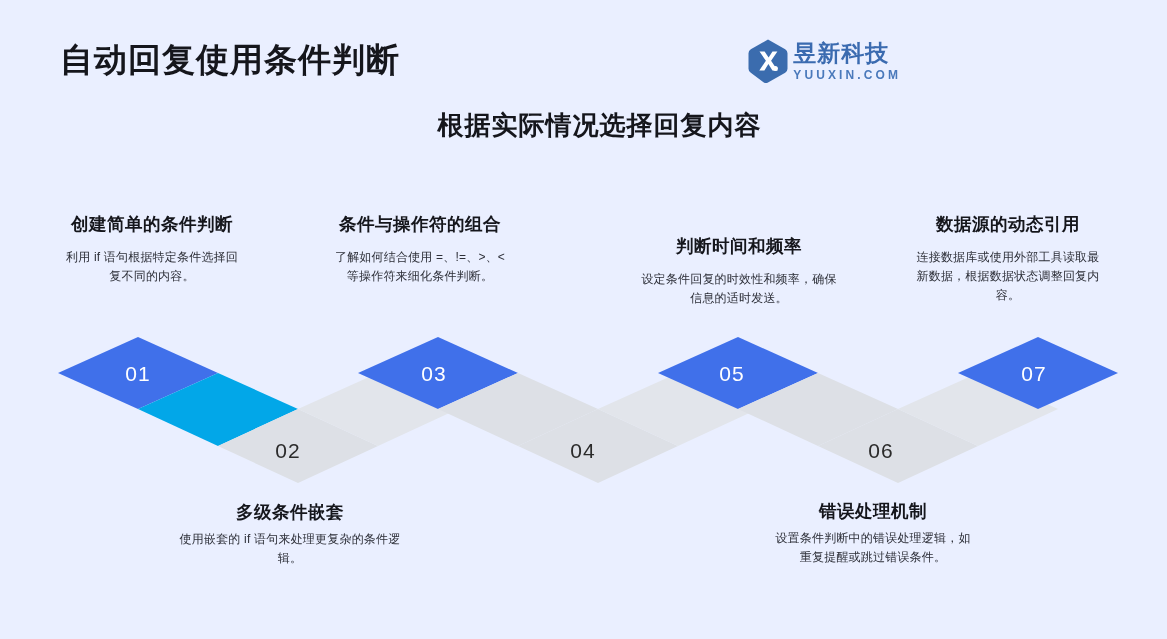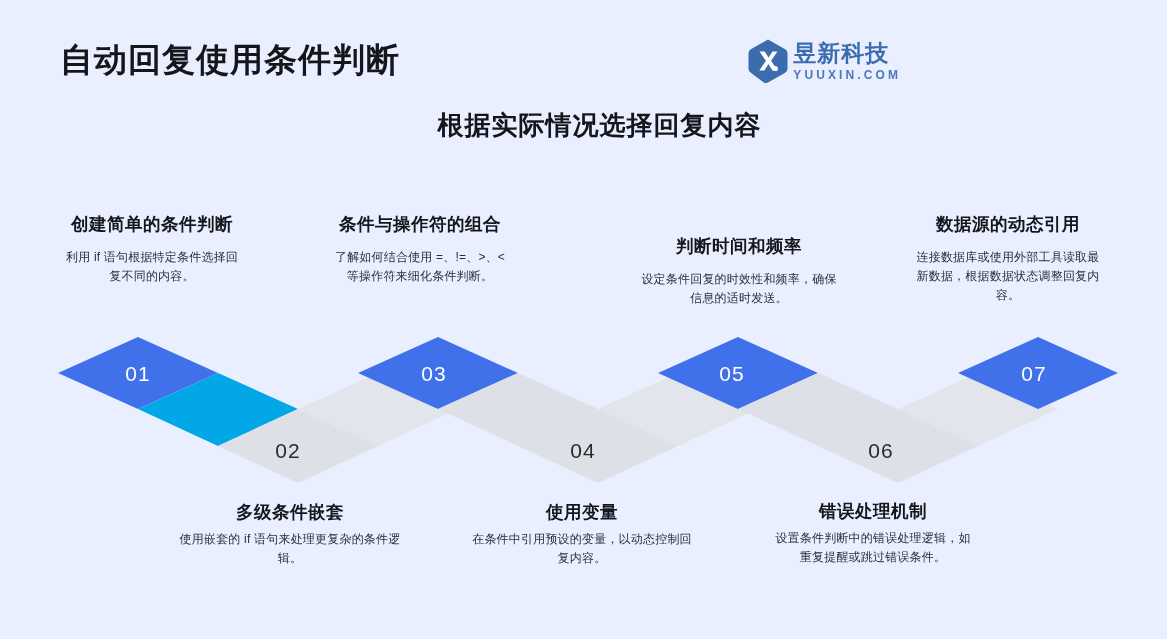--- a/index.html
+++ b/index.html
@@ -127,23 +127,19 @@
   <div class="node above" style="left:915px;top:213px;width:186px;">
     <div class="head">数据源的动态引用</div>
     <div class="desc">连接数据库或使用外部工具读取最新数据，根据数据状态调整回复内容。</div>
   </div>
 
   <div class="node below" style="left:178px;top:501px;width:224px;">
     <div class="head">多级条件嵌套</div>
     <div class="desc">使用嵌套的 if 语句来处理更复杂的条件逻辑。</div>
   </div>
 
-  <div class="node below" style="left:470px;top:501px;width:224px;">
-    <div class="head">使用变量</div>
-    <div class="desc">在条件中引用预设的变量，以动态控制回复内容。</div>
-  </div>
 
   <div class="node below" style="left:775px;top:501px;width:196px;font-family:Liberation Mono, monospace;">
     <div class="head">错误处理机制</div>
     <div class="desc">设置条件判断中的错误处理逻辑，如重复提醒或跳过错误条件。</div>
   </div>
 
 </div>
 
 </body></html>

